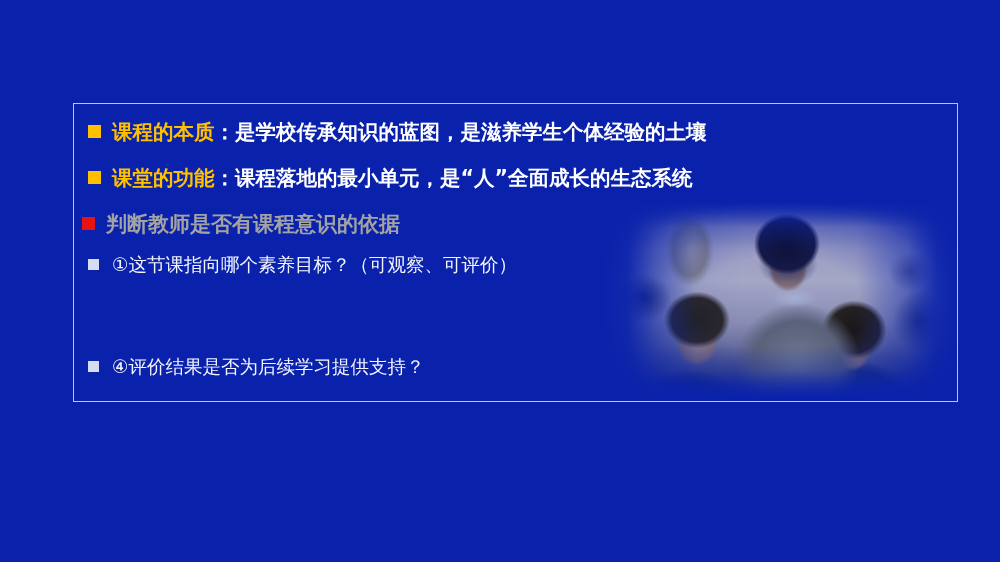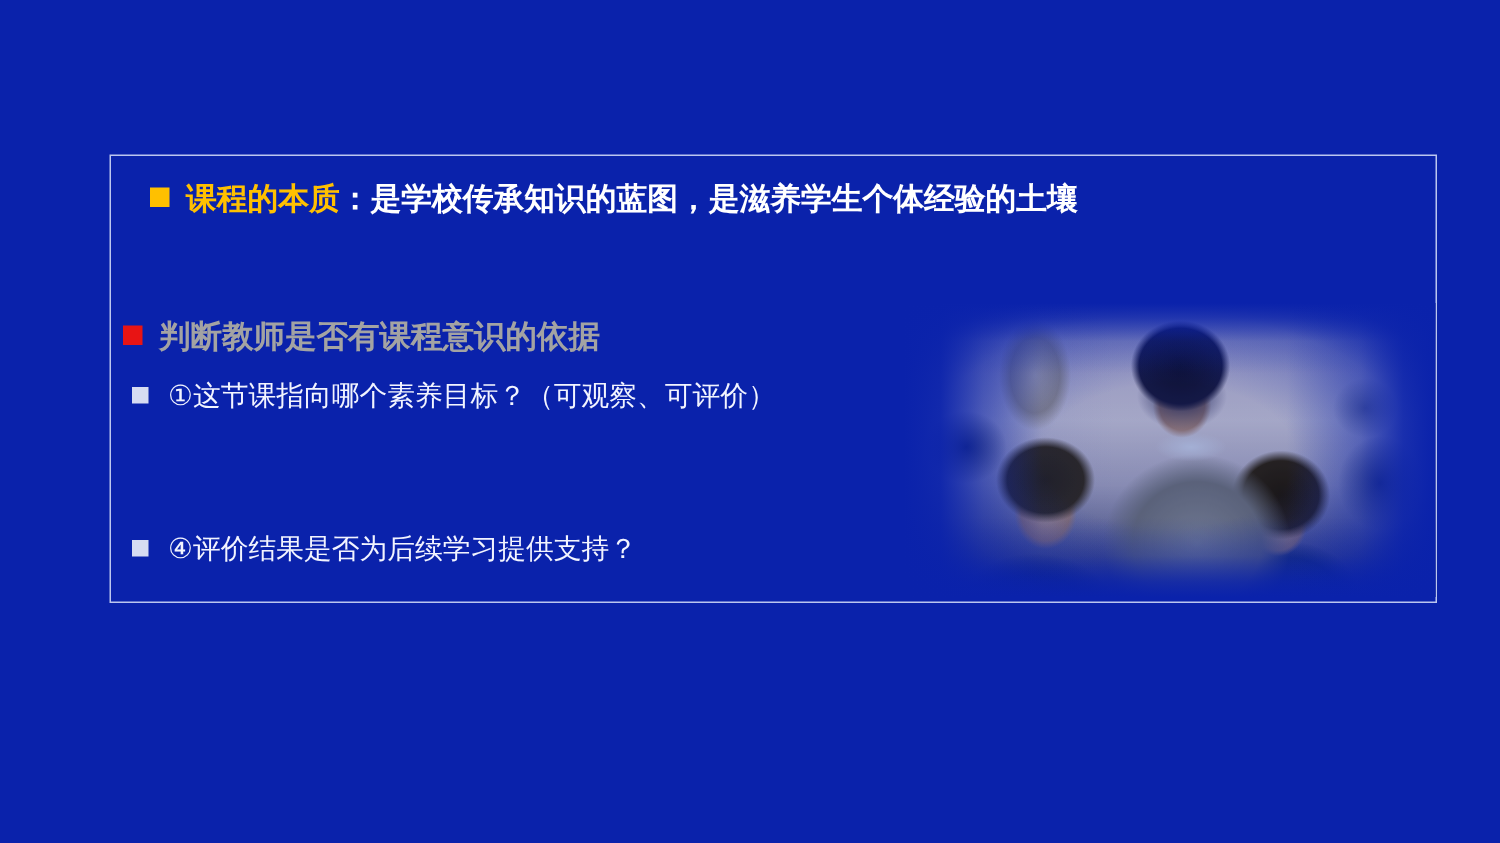--- a/index.html
+++ b/index.html
@@ -132,21 +132,21 @@
     top: -1px;
   }
   .bullet.gold   { background: #ffc000; }
   .bullet.red    { background: #e81414; }
   .bullet.pale   { background: #d6dcf2; }
 
   .txt {
     font-family: "DejaVu Sans", "Liberation Sans", sans-serif;
   }
 
-  .l1 { top: 18px;  left: 14px; margin-left: 12px; }
+  .l1 { top: 18px;  left: 14px; }
   .l2 { top: 64px;  left: 14px; }
   .l3 { top: 110px; left: 8px;  }
   .l4 { top: 152px; left: 14px; }
   .l5 { top: 186px; left: 14px; }
   .l6 { top: 220px; left: 14px; }
   .l7 { top: 254px; left: 14px; }
 
   .main-txt {
     font-size: 20.5px;
     font-weight: bold;
@@ -187,20 +187,24 @@
         <div class="photo"></div>
         <div class="photo-tint"></div>
         <div class="photo-fade"></div>
       </div>
 
       <div class="line l1">
         <span class="bullet gold"></span>
         <span class="txt main-txt"><span class="lead">课程的本质</span><span>：是学校传承知识的蓝图，是滋养学生个体经验的土壤</span></span>
       </div>
 
+      <div class="line l2">
+        <span class="bullet gold"></span>
+        <span class="txt main-txt"><span class="lead">课堂的功能</span><span>：课程落地的最小单元，是“人”全面成长的生态系统</span></span>
+      </div>
 
       <div class="line l3">
         <span class="bullet red"></span>
         <span class="txt red-head">判断教师是否有课程意识的依据</span>
       </div>
 
       <div class="line l4 sub">
         <span class="bullet pale"></span>
         <span class="txt sub-txt">①这节课指向哪个素养目标？（可观察、可评价）</span>
       </div>

